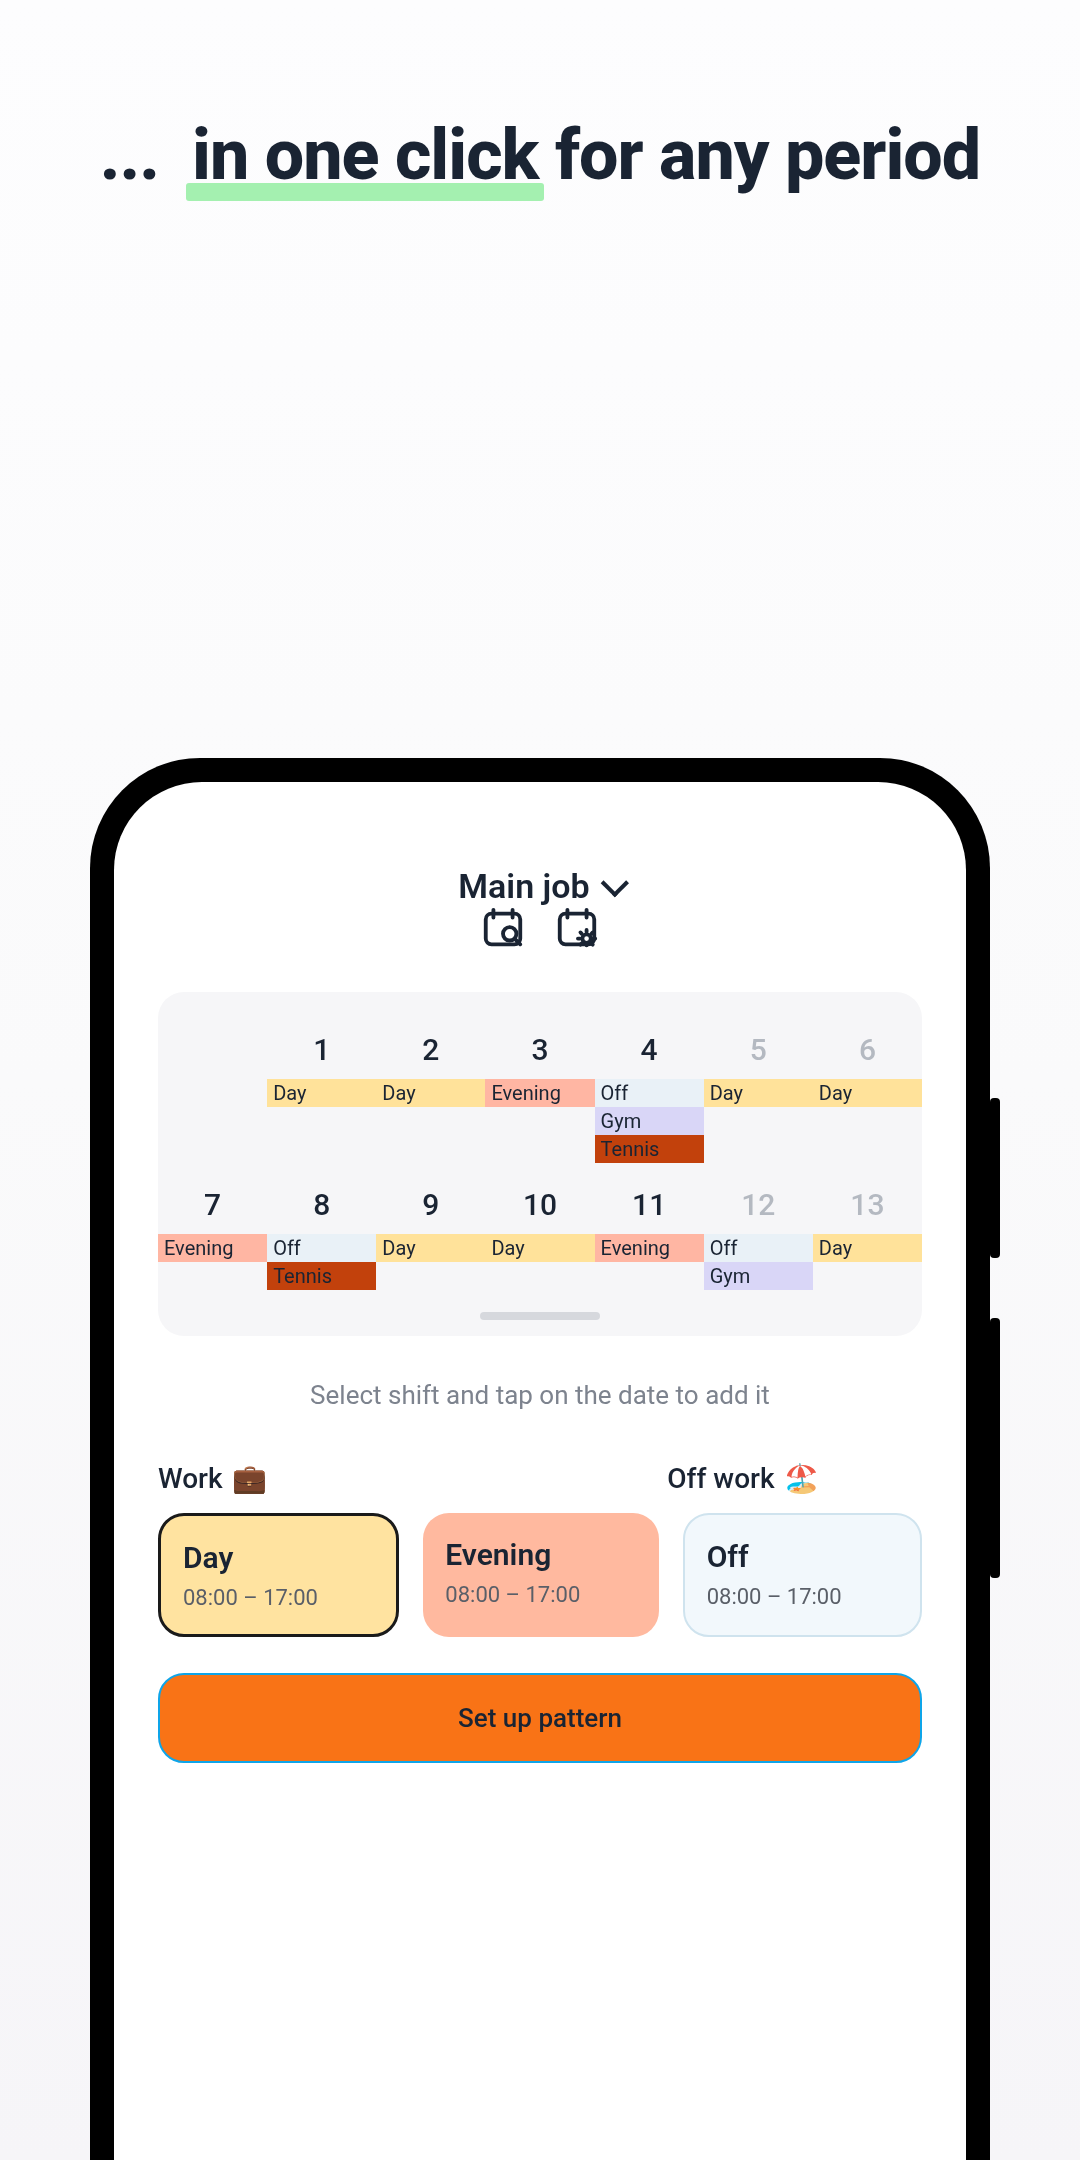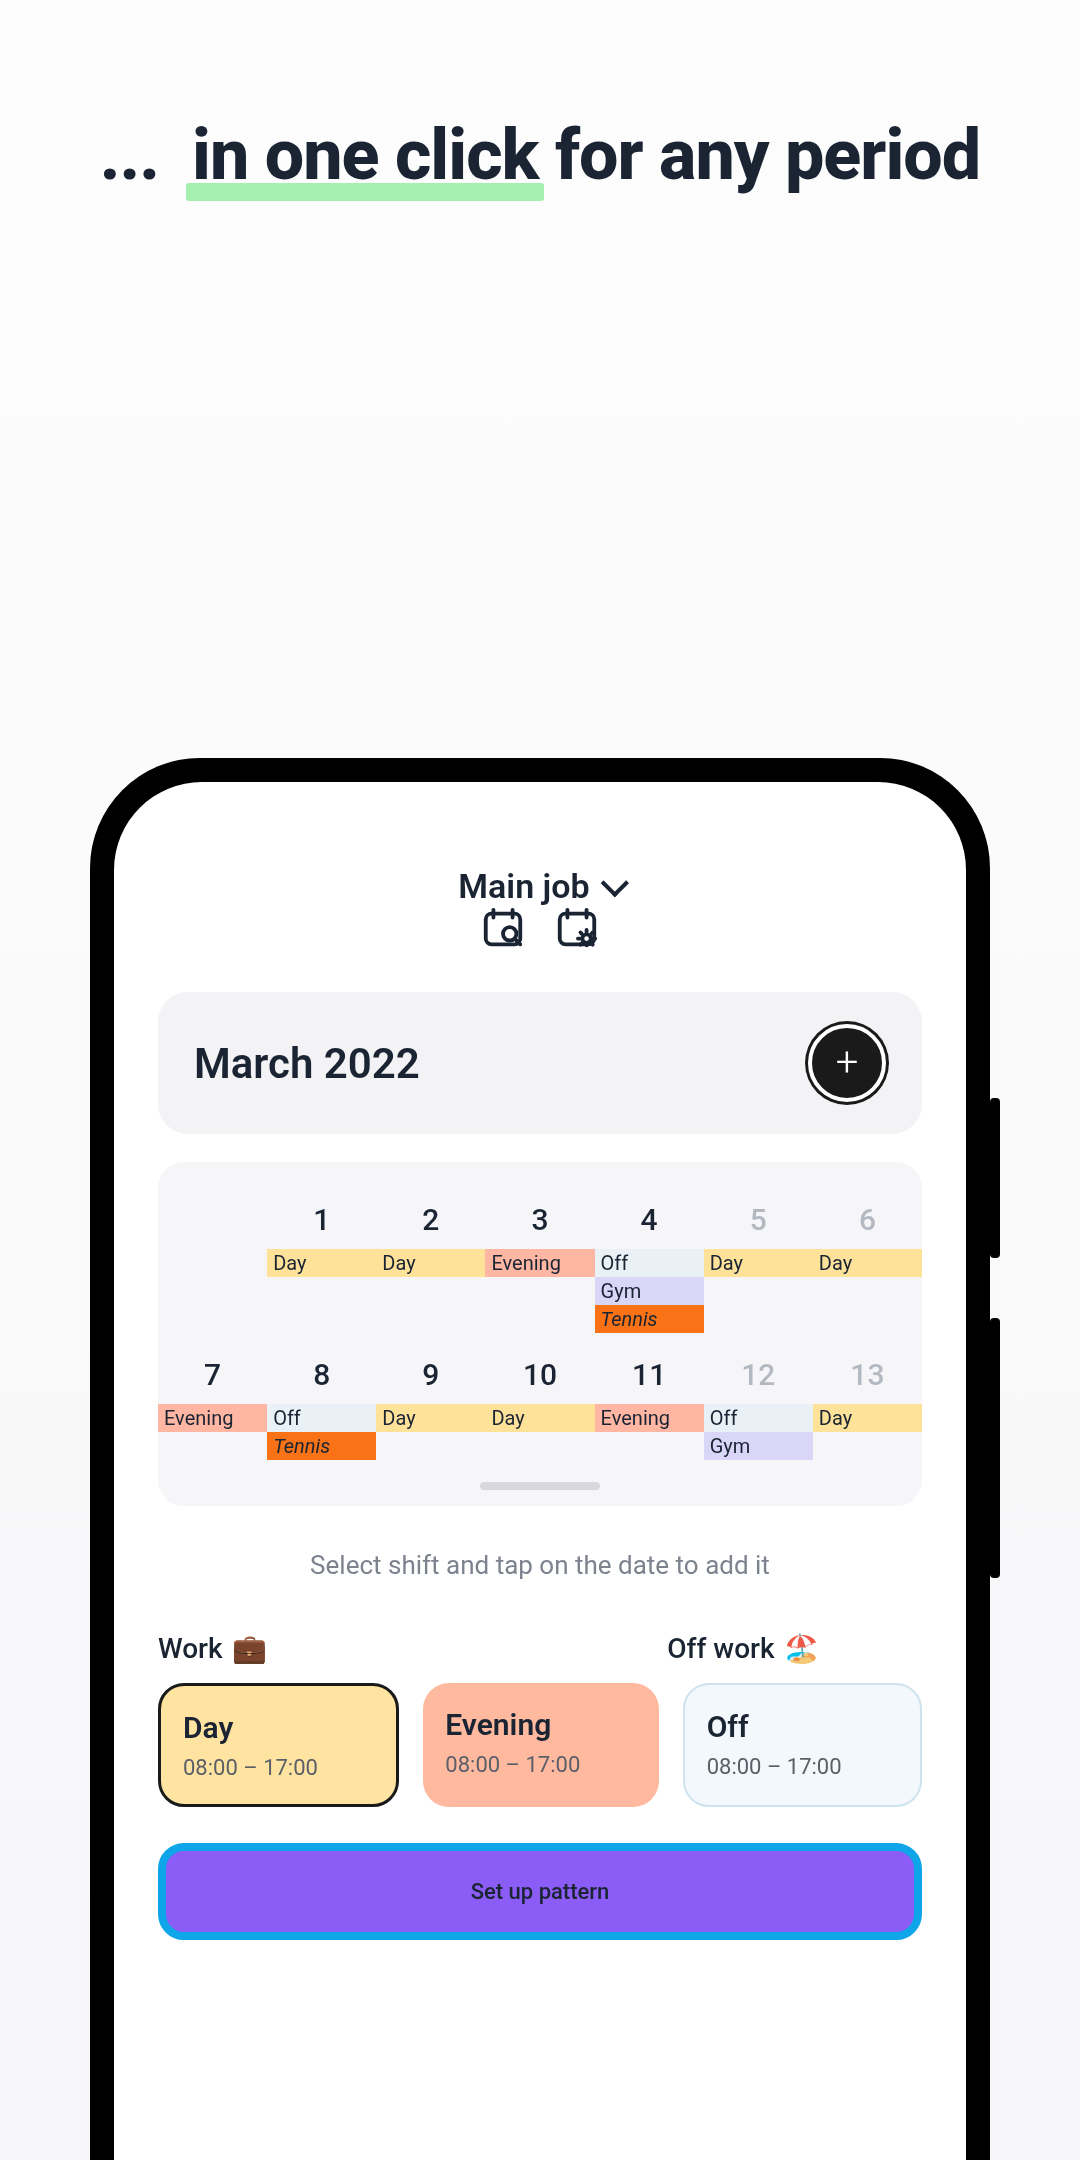--- a/index.html
+++ b/index.html
@@ -189,21 +189,21 @@
     overflow:hidden;
     display:block;
     width:100%;
     text-align:left;
     color:#1a2433;
   }
   .c-day   { background:#ffe29a; }
   .c-eve   { background:#ffb6a3; }
   .c-off   { background:#e9f1f7; }
   .c-gym   { background:#d9d6f7; }
-  .c-tennis{ background:#f97316;font-style:italic; }
+  .c-tennis{ background:#c2410c; }
 
   .hint {
     text-align:center;
     font-size:26px;
     color:#7d838e;
     margin: 44px 0 52px 0;
   }
 
   
   .section-labels {
@@ -235,25 +235,25 @@
   }
   .shift-card.off {
     background:#f2f8fc;
     border:2px solid #cfe3ee;
   }
   .shift-name { font-size:30px; font-weight:600; color:#1a2433; margin-bottom:10px; }
   .shift-time { font-size:22px; color:#5a5f68; }
 
   .pattern-btn {
     width:100%;
-    border:8px solid #0ea5e9;
-    background:#8b5cf6;
+    border:2px solid #0ea5e9;
+    background:#f97316;
     border-radius:26px;
     text-align:center;
-    font-size:22px;
+    font-size:26px;
     font-weight:500;
     color:#1a2433;
     padding:28px 0;
   }
 </style>
 </head>
 <body>
 
 <div class="headline">
   <span>...</span>&nbsp;
@@ -282,26 +282,20 @@
           <svg viewBox="0 0 24 24" fill="none" stroke="#1a2433" stroke-width="2" stroke-linecap="round" stroke-linejoin="round">
             <rect x="3" y="4" width="18" height="16" rx="3"></rect>
             <path d="M7 2v4M17 2v4"></path>
             <circle cx="17" cy="17" r="2.2"></circle>
             <path d="M17 13.5v-1M17 20.5v-1M20.5 17h1M12.5 17h1M19.5 14.5l.7-.7M13.8 20.2l.7-.7M19.5 19.5l.7.7M13.8 13.8l.7.7"></path>
           </svg>
         </div>
       </div>
     </div>
 
-    <div class="month-card">
-      <div class="month-title">March 2022</div>
-      <div class="add-btn">
-          <span>+</span>
-        </div>
-    </div>
 
 
     <div class="cal-body">
       <div id="weeks-container">
           <div class="week-row">
             <div class="dates">
               <div class="date empty"></div>
               <div class="date">1</div>
               <div class="date">2</div>
               <div class="date">3</div>

